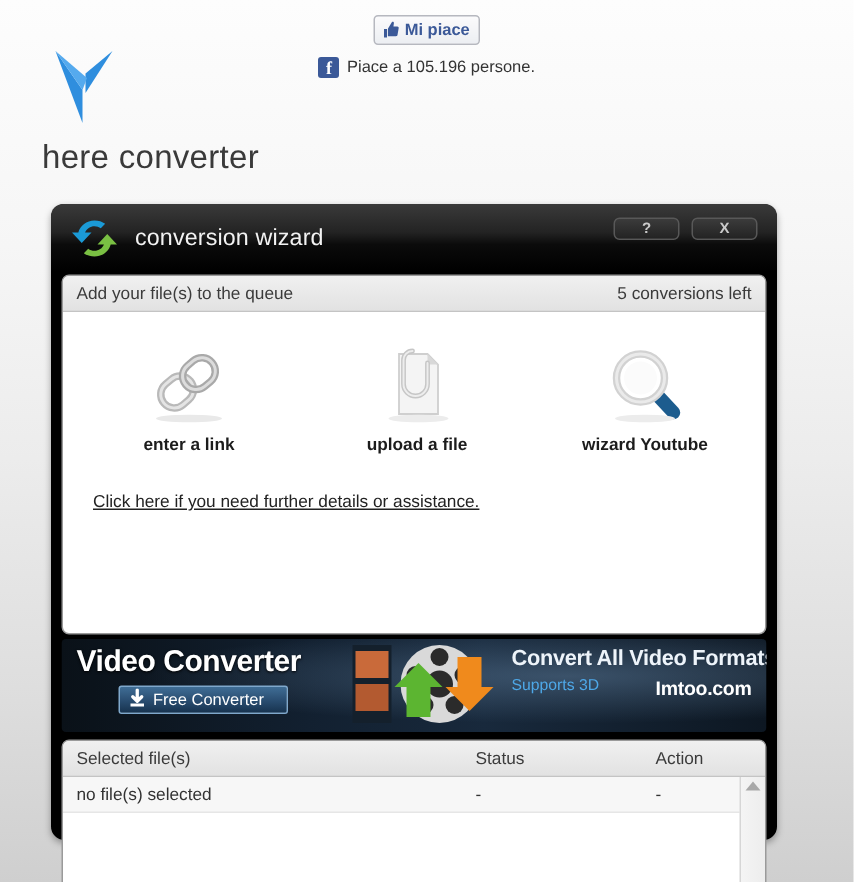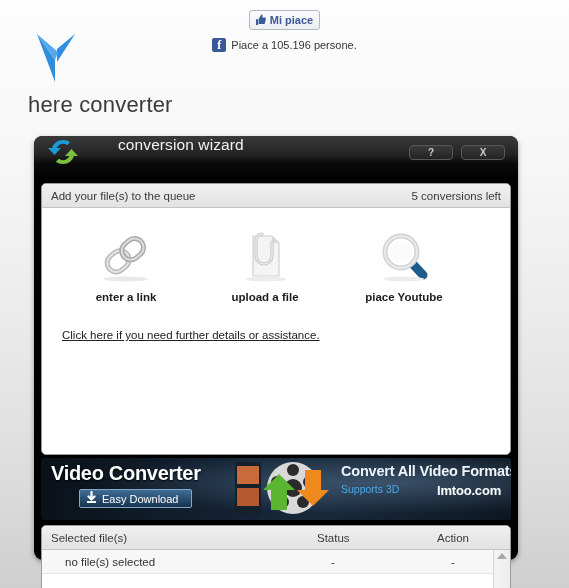--- a/index.html
+++ b/index.html
@@ -81,25 +81,25 @@
     background: #000;
     border-radius: 9px;
     box-shadow: 0 2px 5px rgba(0,0,0,.35);
     padding: 0 7px 7px 7px;
   }
 
   .titlebar {
     height: 45px;
     position: relative;
     display: flex;
+    align-items: center;
     padding-left: 5px;
     background: linear-gradient(to bottom, #3a3a3a 0%, #232323 42%, #0b0b0b 60%, #000 100%);
     border-radius: 8px 8px 0 0;
     margin: 0 -7px;
-    gap: 28px;
   }
   .convert-icon { width: 34px; height: 32px; display: block; margin-left: 7px; }
   .win-title {
     margin-left: 10px;
     color: #f2f2f2;
     font-size: 15.5px;
     letter-spacing: .1px;
   }
   .win-btns {
     position: absolute;
@@ -120,38 +120,38 @@
     cursor: pointer;
   }
 
   
   .panel {
     background: #fff;
     border-radius: 5px;
     overflow: hidden;
     border: 1px solid #9a9a9a;
   }
-  .panel-top { height: 272px; margin-top: 2px; display: flex; flex-direction: column; }
+  .panel-top { height: 240px; margin-top: 2px; display: flex; flex-direction: column; }
 
   .panel-head {
     height: 24px;
     display: flex;
     align-items: center;
     justify-content: space-between;
     padding: 0 9px;
     background: linear-gradient(to bottom, #f0f0f0, #e2e2e2);
     border-bottom: 1px solid #c4c4c4;
     font-size: 11.5px;
     color: #3b3b3b;
   }
 
   .actions {
     display: flex;
     justify-content: flex-start;
-    gap: 23px;
+    gap: 36px;
     padding: 22px 0 0 26px;
   }
   .action {
     width: 116px;
     text-align: center;
     cursor: pointer;
   }
   .action-icon { height: 52px; display: flex; align-items: flex-end; justify-content: center; }
   .action-icon svg { display: block; }
   .action-label {
@@ -260,21 +260,20 @@
   .tbl-body { flex: 1; display: flex; background: #fff; }
   .tbl-rows { flex: 1; }
   .tbl-row {
     height: 24px;
     display: flex;
     align-items: center;
     background: #f7f7f7;
     border-bottom: 1px solid #e6e6e6;
     font-size: 11.5px;
     color: #333;
-    padding-left: 14px;
   }
   .col-file { width: 275px; padding-left: 9px; }
   .col-status { width: 120px; }
   .col-action { flex: 1; }
 
   .scrollbar {
     width: 17px;
     background: linear-gradient(to right, #f4f4f4, #ededed);
     border-left: 1px solid #d6d6d6;
     display: flex;
@@ -374,39 +373,39 @@
       <div class="action">
         <div class="action-icon">
           <svg width="56" height="52" viewBox="0 0 56 52">
             <line x1="33" y1="30" x2="47" y2="45" stroke="#1c5c8e" stroke-width="9" stroke-linecap="round"></line>
             <circle cx="25" cy="22" r="16" fill="#ffffff" stroke="#d2d2d2" stroke-width="5"></circle>
             <circle cx="25" cy="22" r="16" fill="none" stroke="#eaeaea" stroke-width="2"></circle>
             <circle cx="25" cy="22" r="11" fill="#fbfbfb"></circle>
             <ellipse cx="28" cy="49" rx="20" ry="2.5" fill="#ececec"></ellipse>
           </svg>
         </div>
-        <div class="action-label">piace Youtube</div>
+        <div class="action-label">wizard Youtube</div>
       </div>
 
     </div>
 
     <a class="help-link">Click here if you need further details or assistance.</a>
   </div>
 
   <div class="banner">
     <div class="banner-left">
       <div class="banner-title">Video Converter</div>
       <div class="dl-btn">
         <span>
           <svg width="13" height="13" viewBox="0 0 13 13">
             <path d="M6.5 1v6M3.5 5.5l3 3 3-3" stroke="#fff" stroke-width="2.2" fill="none" stroke-linecap="round" stroke-linejoin="round"></path>
             <rect x="2" y="10" width="9" height="2" fill="#fff"></rect>
           </svg>
         </span>
-        <span>Easy Download</span>
+        <span>Free Converter</span>
       </div>
     </div>
 
     <div class="banner-disc">
       <svg width="110" height="56" viewBox="0 0 110 56">
         <rect x="2" y="2" width="26" height="52" fill="#14202c"></rect>
         <rect x="4" y="6" width="22" height="18" fill="#c96a3a"></rect>
         <rect x="4" y="28" width="22" height="18" fill="#b35a30"></rect>
         <circle cx="60" cy="28" r="26" fill="#d9d9d9"></circle>
         <circle cx="60" cy="28" r="9" fill="#2b2b2b"></circle>

